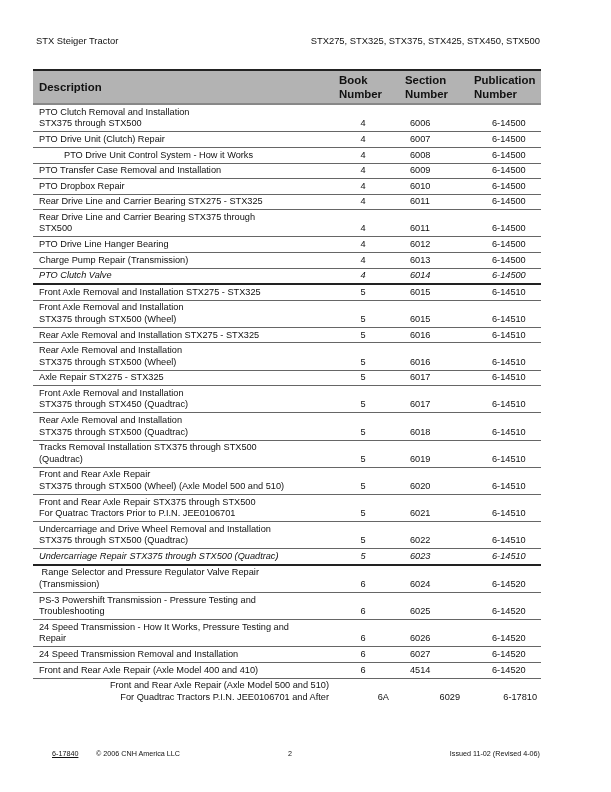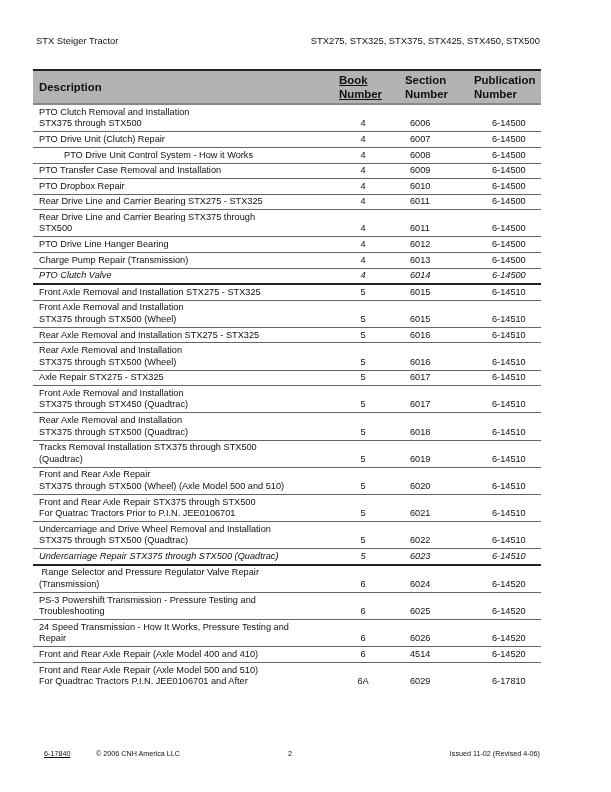--- a/index.html
+++ b/index.html
@@ -70,37 +70,38 @@
     .doc-table td.pub {
       text-align: left;
       padding-left: 28px;
     }
     .doc-table tr.group-end td {
       border-bottom: 2.5px solid #222;
       font-style: italic;
     }
     .doc-table tr.last td {
       border-bottom: none;
-    }
-    .col-book-h { width: 50px; padding-left: 6px !important; text-decoration: underline; }
+      text-align: right;
+    }
+    .col-book-h { width: 50px; padding-left: 6px !important; }
     .col-section-h { width: 55px; padding-left: 12px !important; }
     .col-pub-h { padding-left: 10px !important; margin-top: 40px; }
     .page-footer {
       position: absolute;
       top: 749px;
       left: 36px;
       width: 504px;
       font-size: 7.2px;
     }
     .page-footer span {
       position: absolute;
       top: 0;
       white-space: nowrap;
     }
-    .f-pub { left: 8px; text-decoration: underline; }
+    .f-pub { left: 16px; text-decoration: underline; }
     .f-copy { left: 60px; }
     .f-page { left: 252px; }
     .f-issued { right: 0; }
   </style>
 </head>
 <body>
 
 <div class="page-header">
   <span>STX Steiger Tractor</span>
   <span>STX275, STX325, STX375, STX425, STX450, STX500</span>
@@ -271,20 +272,26 @@
         <td class="section">6025</td>
         <td class="pub">6-14520</td>
       </tr>
       <tr>
         <td class="desc"><span style="white-space: pre;">24 Speed Transmission - How It Works, Pressure Testing and</span><br><span>Repair</span></td>
         <td class="book">6</td>
         <td class="section">6026</td>
         <td class="pub">6-14520</td>
       </tr>
       <tr>
+        <td class="desc"><span style="white-space: pre;">24 Speed Transmission Removal and Installation</span></td>
+        <td class="book">6</td>
+        <td class="section">6027</td>
+        <td class="pub">6-14520</td>
+      </tr>
+      <tr>
         <td class="desc"><span style="white-space: pre;">Front and Rear Axle Repair (Axle Model 400 and 410)</span></td>
         <td class="book">6</td>
         <td class="section">4514</td>
         <td class="pub">6-14520</td>
       </tr>
       <tr class="last">
         <td class="desc"><span style="white-space: pre;">Front and Rear Axle Repair (Axle Model 500 and 510)</span><br><span>For Quadtrac Tractors P.I.N. JEE0106701 and After</span></td>
         <td class="book">6A</td>
         <td class="section">6029</td>
         <td class="pub">6-17810</td>

